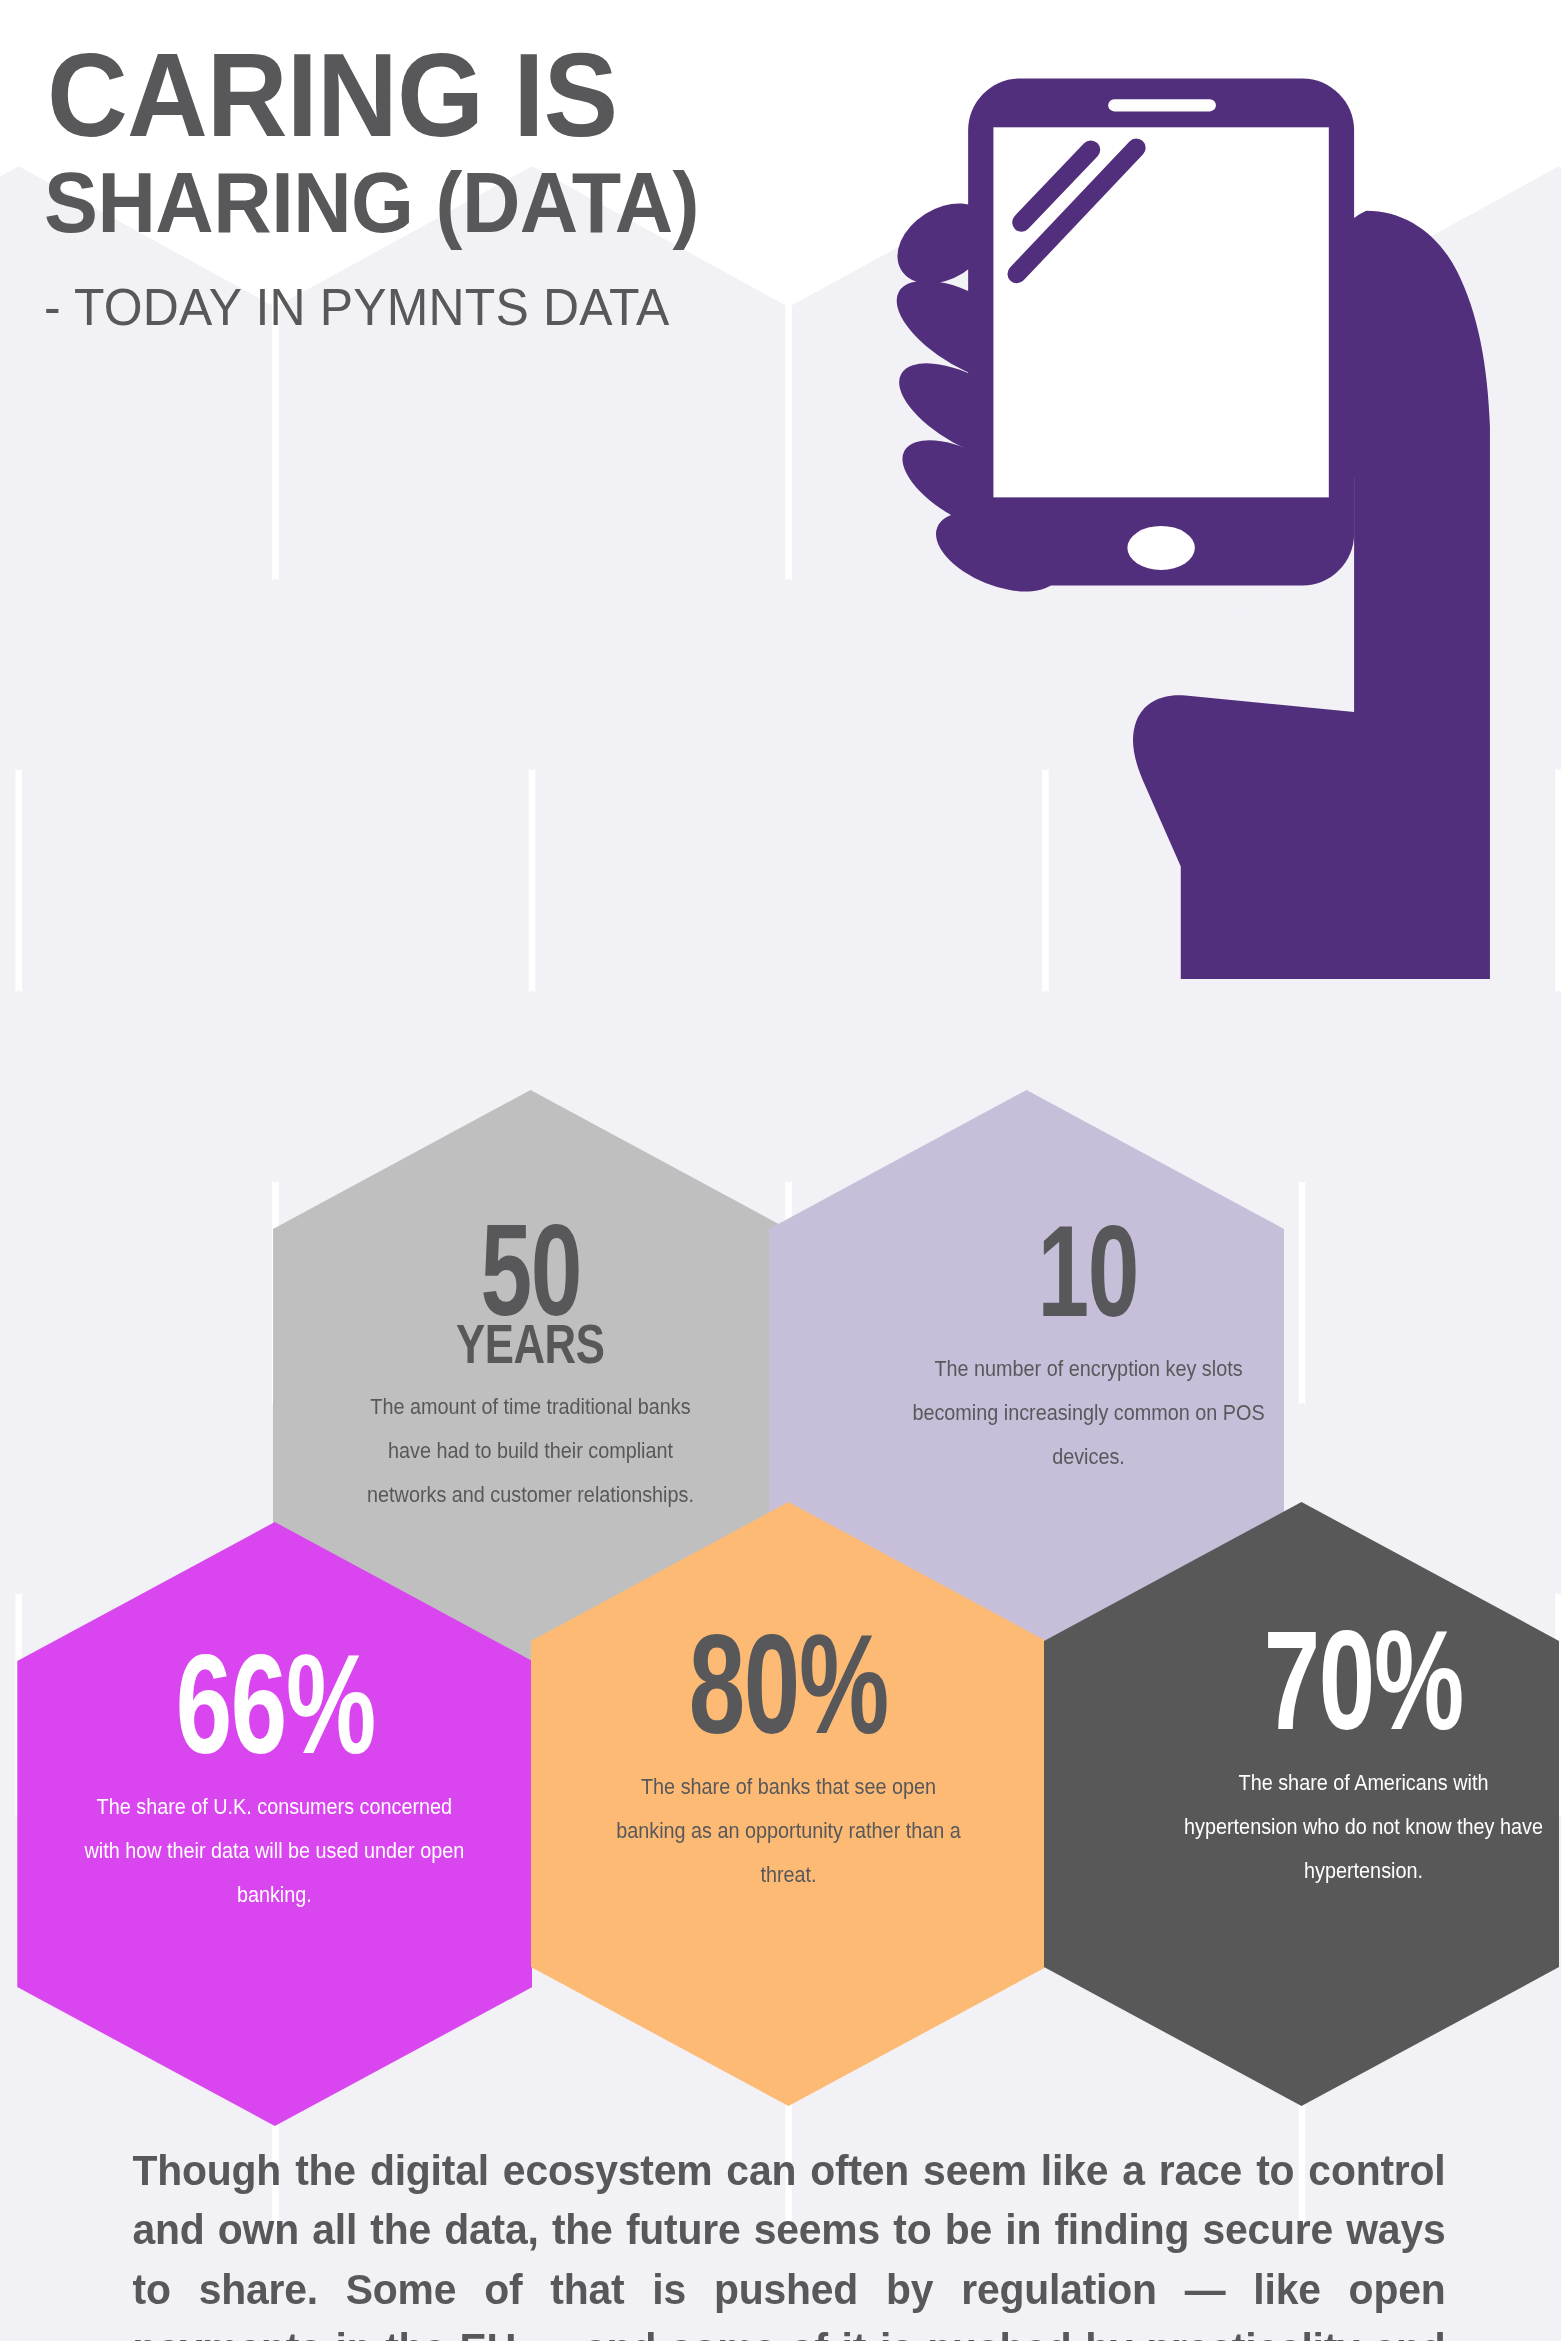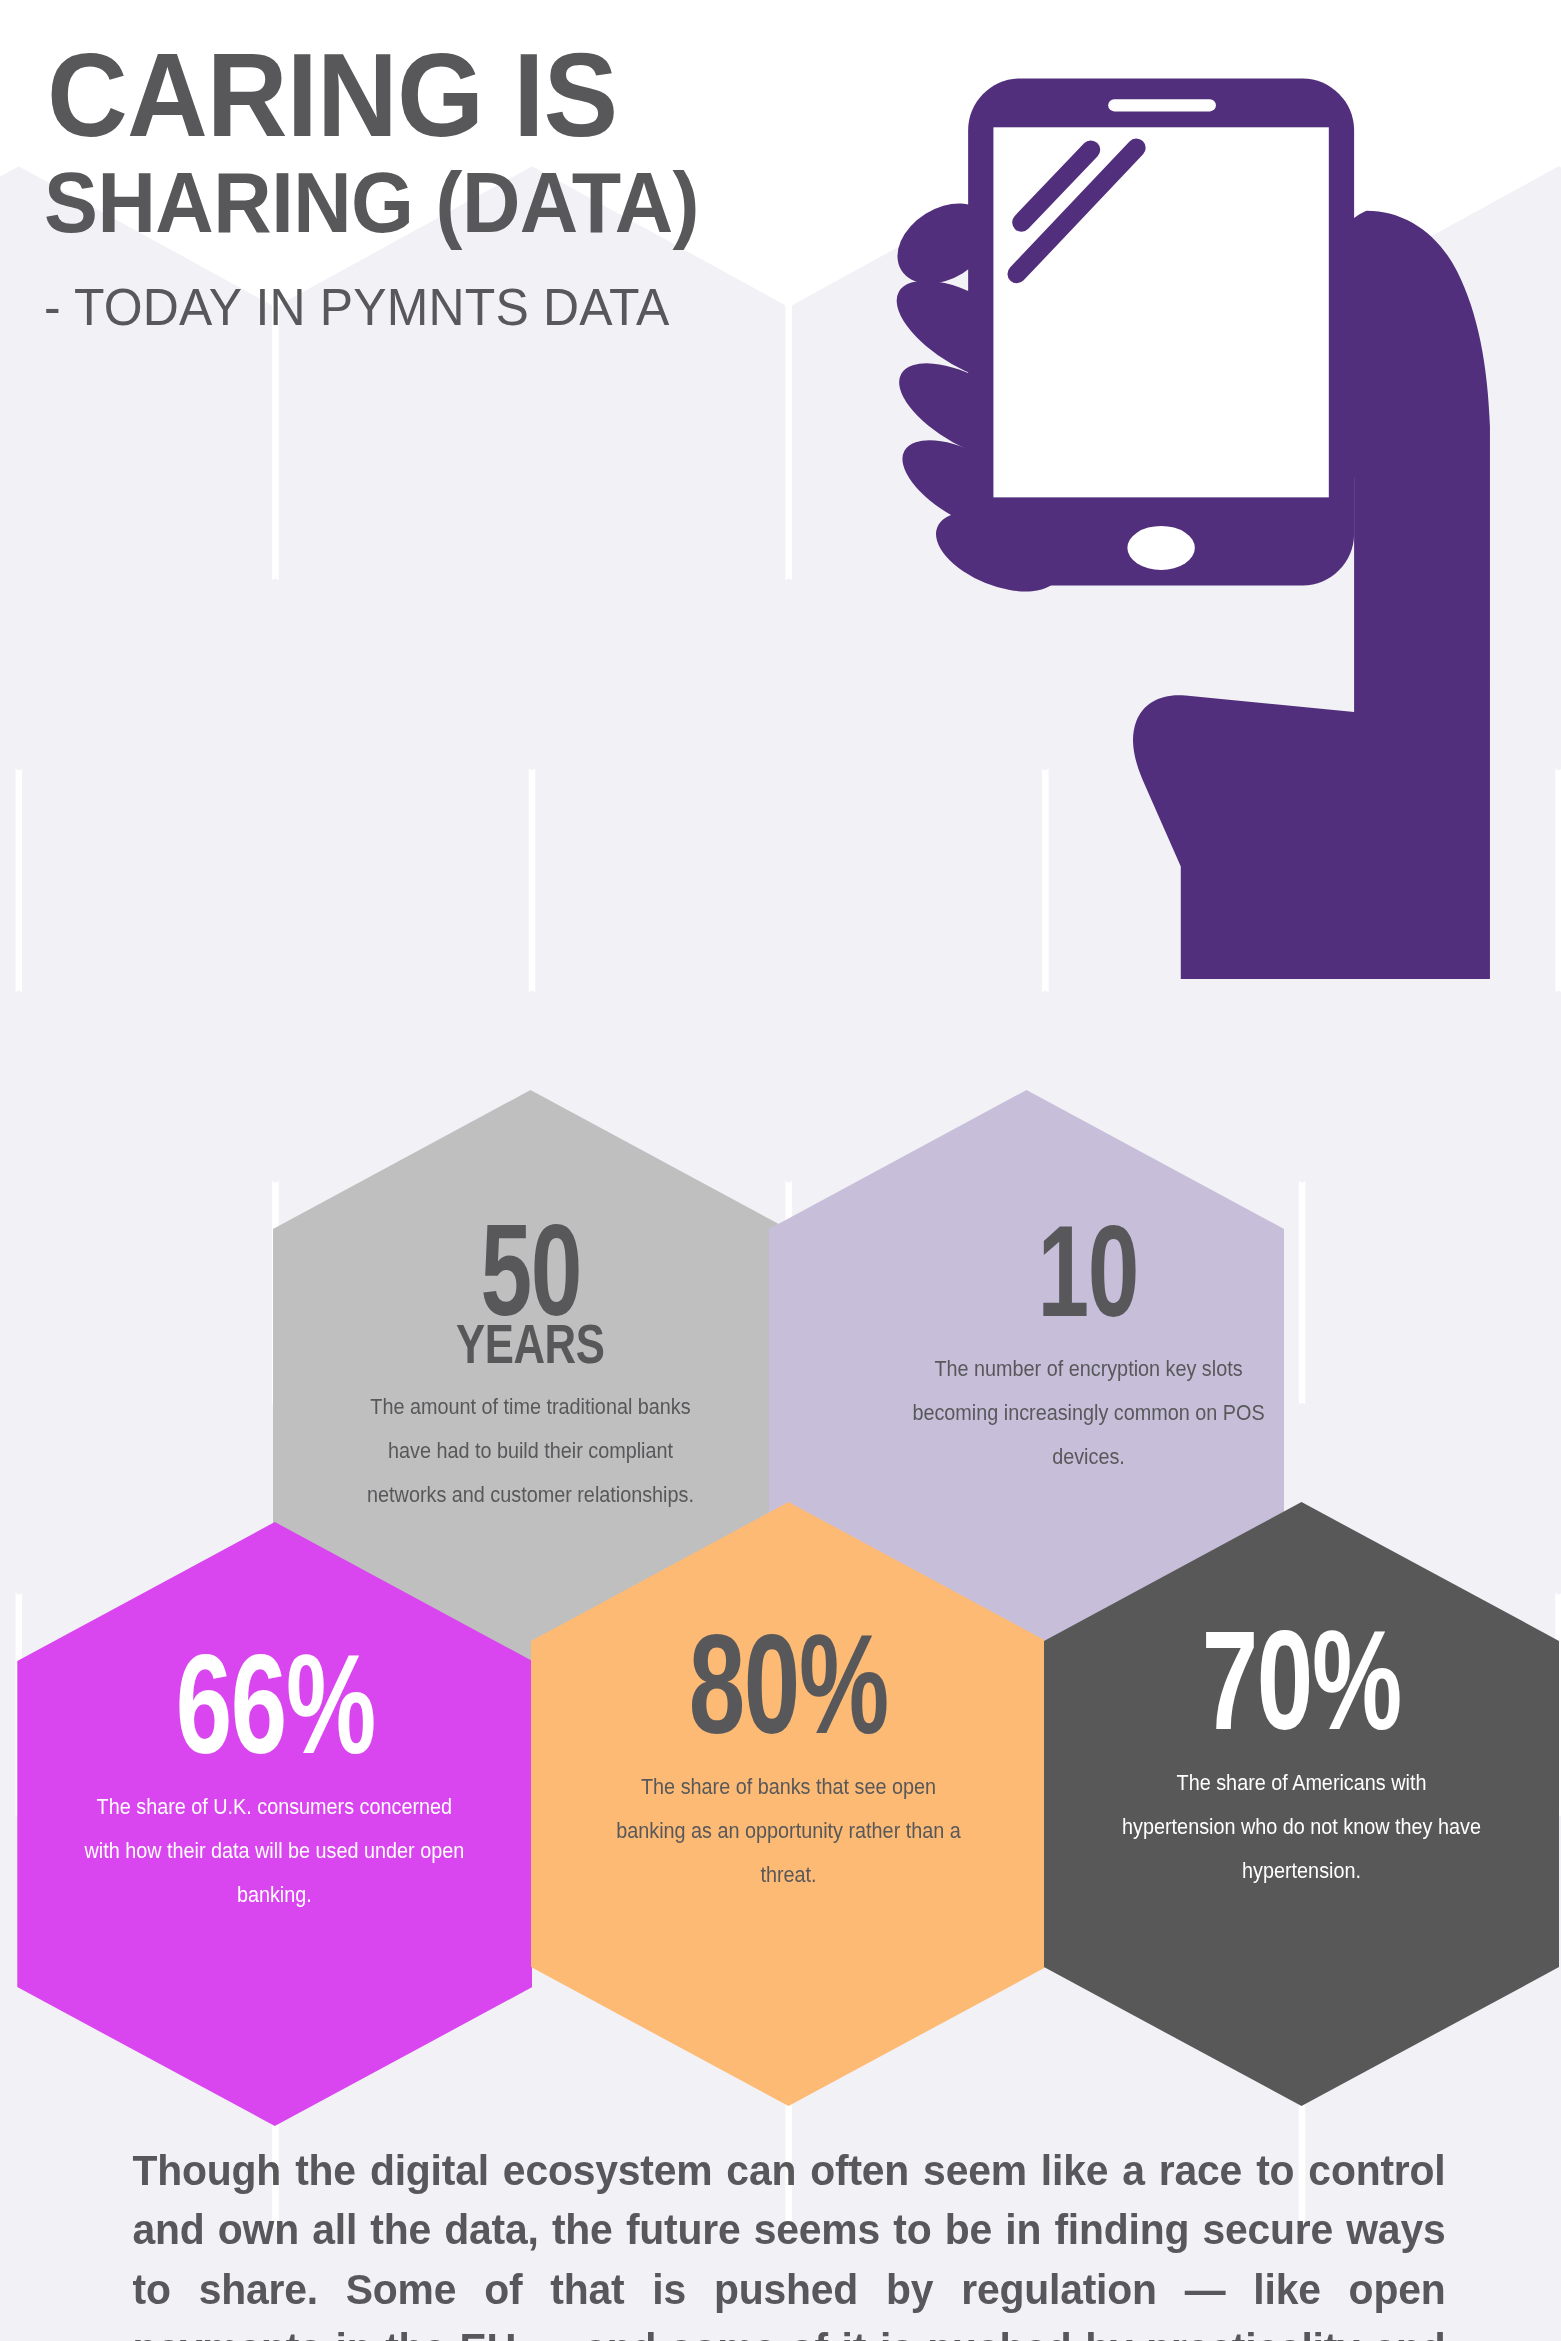--- a/index.html
+++ b/index.html
@@ -253,21 +253,21 @@
     </div>
   </div>
 
   <div class="stat-hex" style="left:531px;top:1502px;width:515px;height:604px;background:#fdba74;padding-top:123px;">
     <div class="stat-inner">
       <div class="stat-num" style="font-size:141px;color:#58585B;">80%</div>
       <div class="stat-desc" style="color:#58585B;margin-top:20.6px;width:104%;">The share of banks that see open banking as an opportunity rather than a threat.</div>
     </div>
   </div>
 
-  <div class="stat-hex" style="left:1044px;top:1502px;width:515px;height:604px;background:#585858;padding-top:119px;">
+  <div class="stat-hex" style="left:1044px;top:1502px;width:515px;height:604px;background:#585858;padding-top:119px;align-items:flex-end;">
     <div class="stat-inner">
       <div class="stat-num" style="font-size:141px;color:#FFFFFF;">70%</div>
       <div class="stat-desc" style="color:#FFFFFF;margin-top:20.6px;width:104%;">The share of Americans with hypertension who do not know they have hypertension.</div>
     </div>
   </div>
 
   <div id="closing">
     <p>Though the digital ecosystem can often seem like a race to control and own all the data, the future seems to be in finding secure ways to share. Some of that is pushed by regulation — like open payments in the EU — and some of it is pushed by practicality and the realization that it is sometimes better to</p>
   </div>
 

